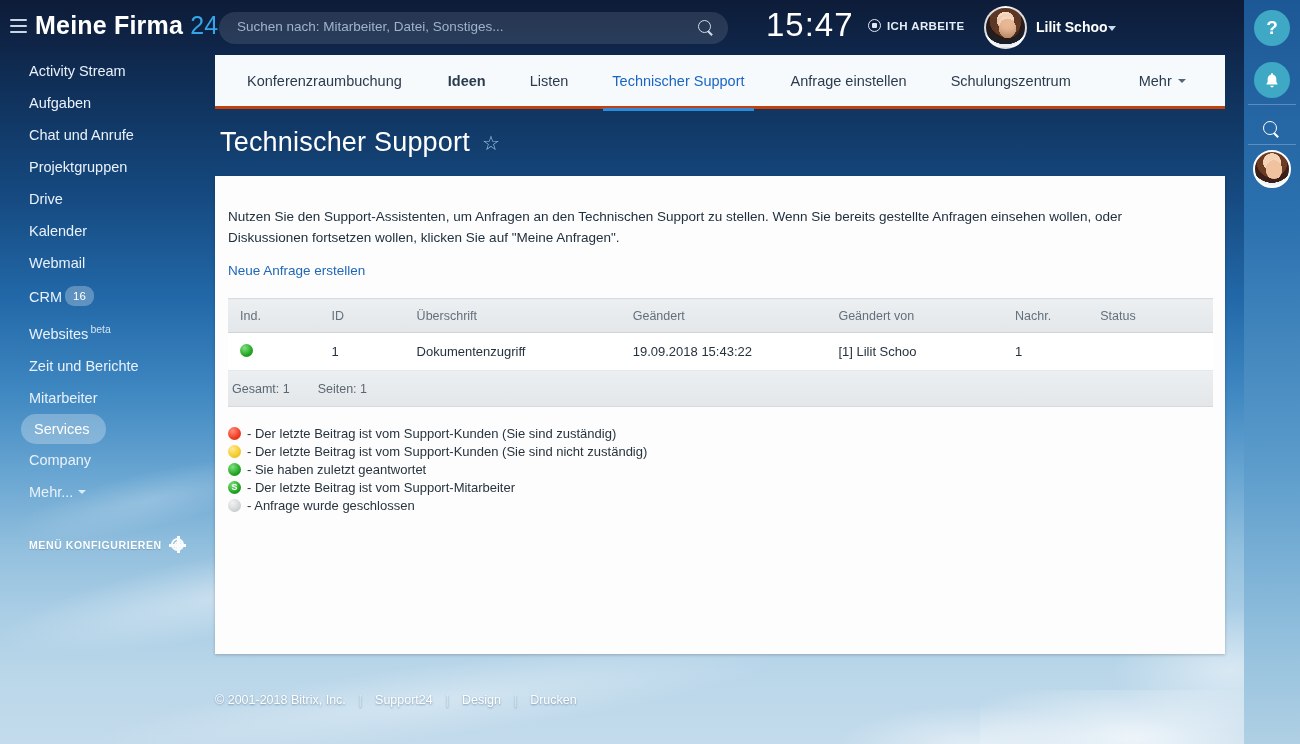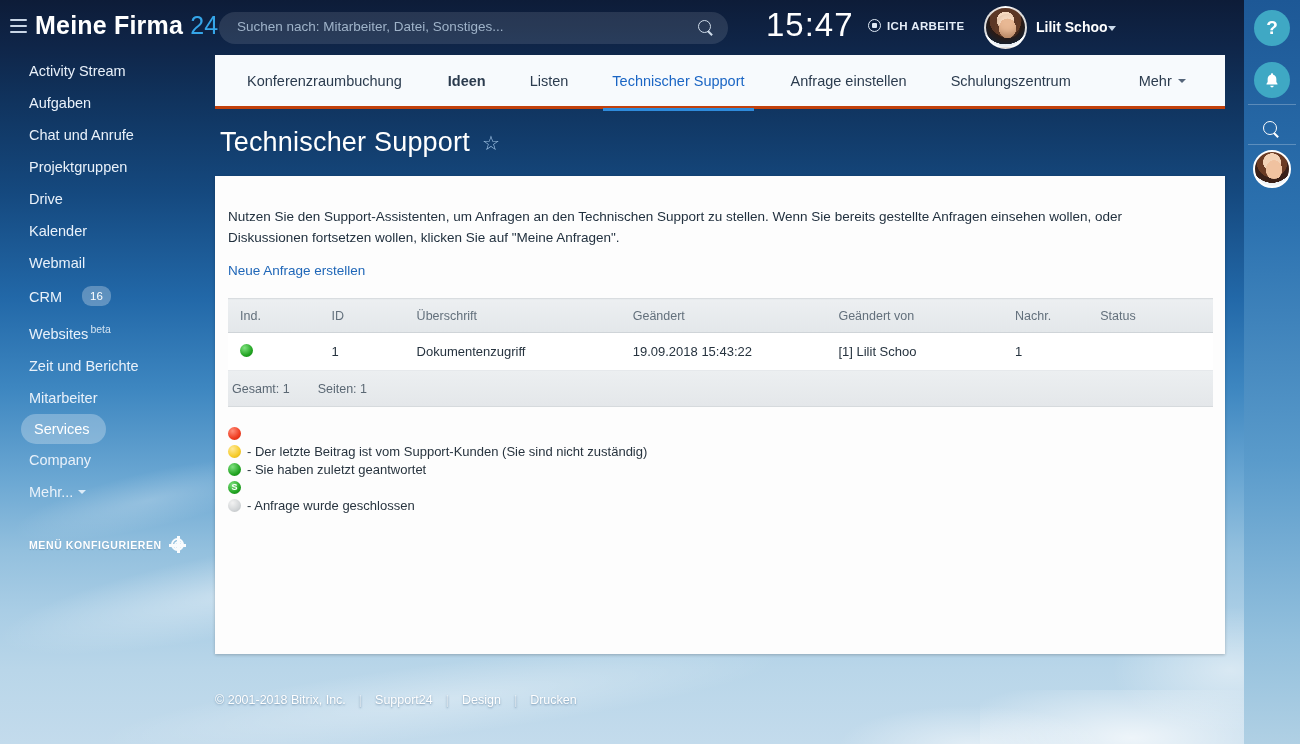--- a/index.html
+++ b/index.html
@@ -121,21 +121,21 @@
   .nav-item {
     display: block; padding: 7px 0 7px 29px;
     color: #e9f1fa; font-size: 14.5px; line-height: 18px;
     cursor: pointer; white-space: nowrap; position: relative;
   }
   .nav-item.sel {
     display: inline-block; margin-left: 21px; padding: 6px 16px 6px 13px;
     background: rgba(255,255,255,.28); border-radius: 15px; color: #fff;
   }
   .nav-item .badge {
-    display: inline-block; margin-left: 20px; padding: 1px 8px;
+    display: inline-block; margin-left: 3px; padding: 1px 8px;
     background: rgba(255,255,255,.28); border-radius: 9px;
     font-size: 11.5px; color: #fff; vertical-align: 2px; text-align: center;
   }
   .nav-item .beta {
     font-size: 10.5px; color: #d2e3f2; vertical-align: 6px; margin-left: 2px;
   }
   .nav-item .mcaret {
     display: inline-block; margin-left: 5px;
     width: 0; height: 0; border-left: 4px solid transparent;
     border-right: 4px solid transparent; border-top: 4.5px solid #dcebf8;
@@ -415,31 +415,33 @@
     </table>
 
     <div class="totals">
       <span>Gesamt: 1</span>
       <span>Seiten: 1</span>
     </div>
 
     <div class="legend" id="legend">
         <div class="legend-row">
           <span class="dot red"></span>
+          <span class="txt">- Der letzte Beitrag ist vom Support-Kunden (Sie sind zuständig)</span>
         </div>
         <div class="legend-row">
           <span class="dot yellow"></span>
           <span class="txt">- Der letzte Beitrag ist vom Support-Kunden (Sie sind nicht zuständig)</span>
         </div>
         <div class="legend-row">
           <span class="dot green"></span>
           <span class="txt">- Sie haben zuletzt geantwortet</span>
         </div>
         <div class="legend-row">
           <span class="dot greenS">S</span>
+          <span class="txt">- Der letzte Beitrag ist vom Support-Mitarbeiter</span>
         </div>
         <div class="legend-row">
           <span class="dot gray"></span>
           <span class="txt">- Anfrage wurde geschlossen</span>
         </div>
       </div>
   </div>
 </div>
 
 <div id="footer">

